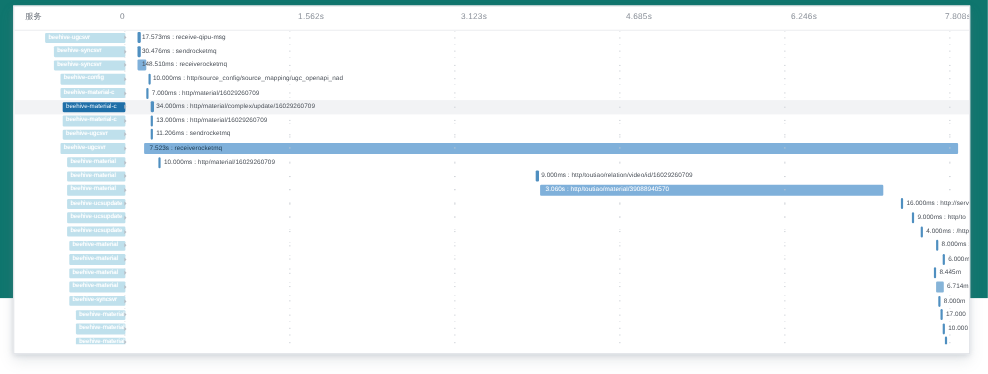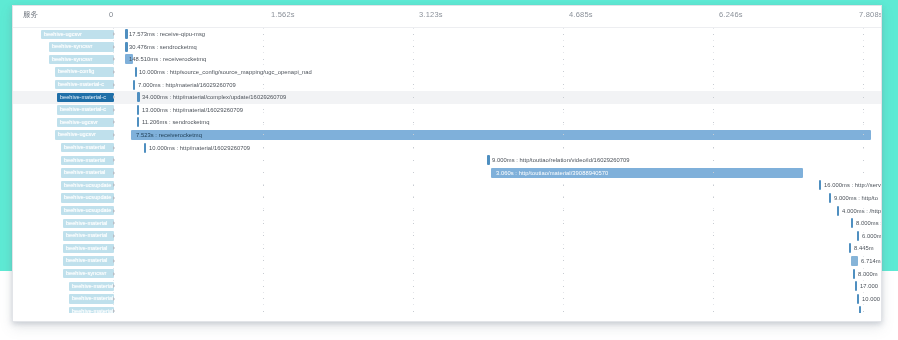--- a/index.html
+++ b/index.html
@@ -6,21 +6,21 @@
   html,body{margin:0;padding:0;background:#ffffff;}
   body{
     width:898px;height:340px;overflow:hidden;
     font-family:"Liberation Sans","DejaVu Sans",sans-serif;
     -webkit-font-smoothing:antialiased;
   }
 
   
   #app{
     position:absolute;left:0;top:0;width:898px;height:271px;
-    background:#5eead4;
+    background:#0f766e;
   }
   .card{
     position:absolute;left:12px;top:5px;width:868px;height:315px;
     background:#ffffff;
     border:1px solid #e2e4e8;
     box-shadow:0 2px 5px rgba(120,130,145,.30), 0 6px 12px rgba(120,130,145,.16);
     overflow:hidden;
   }
 
   

